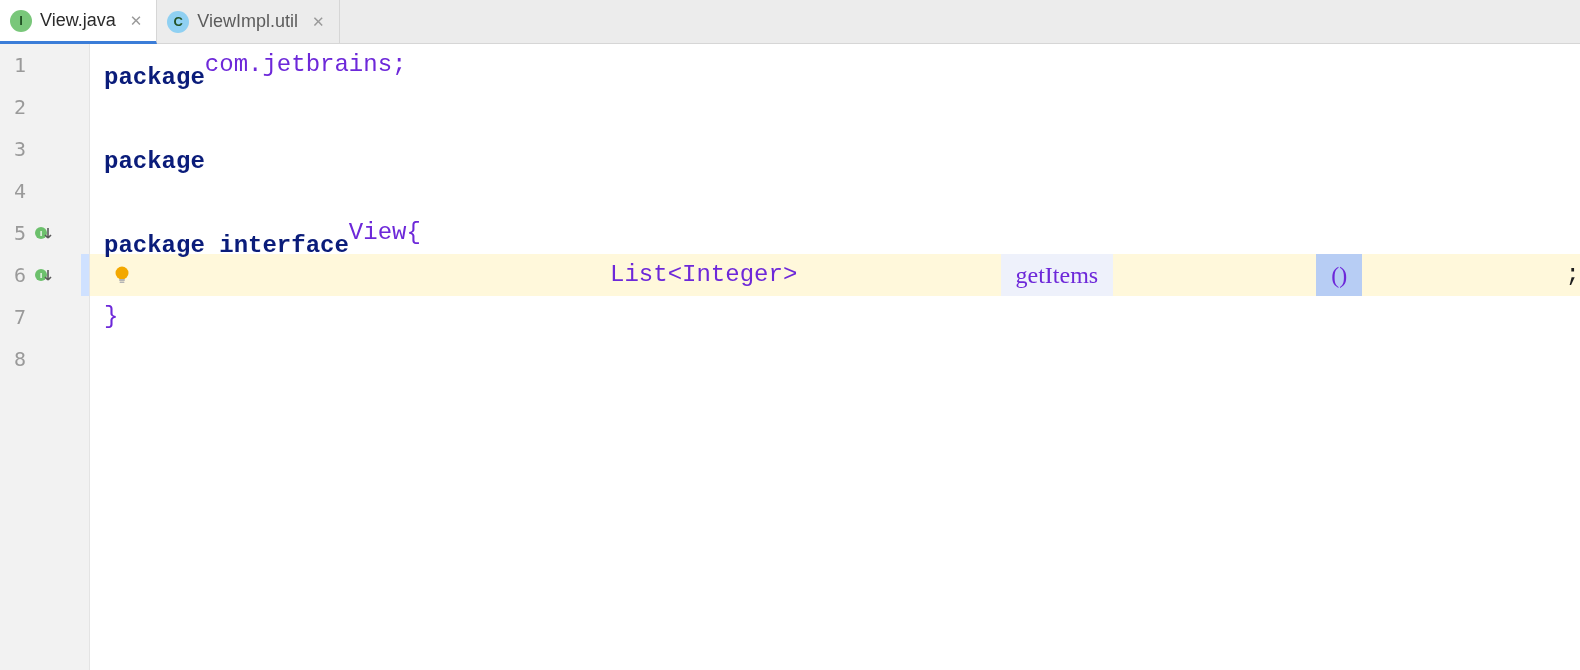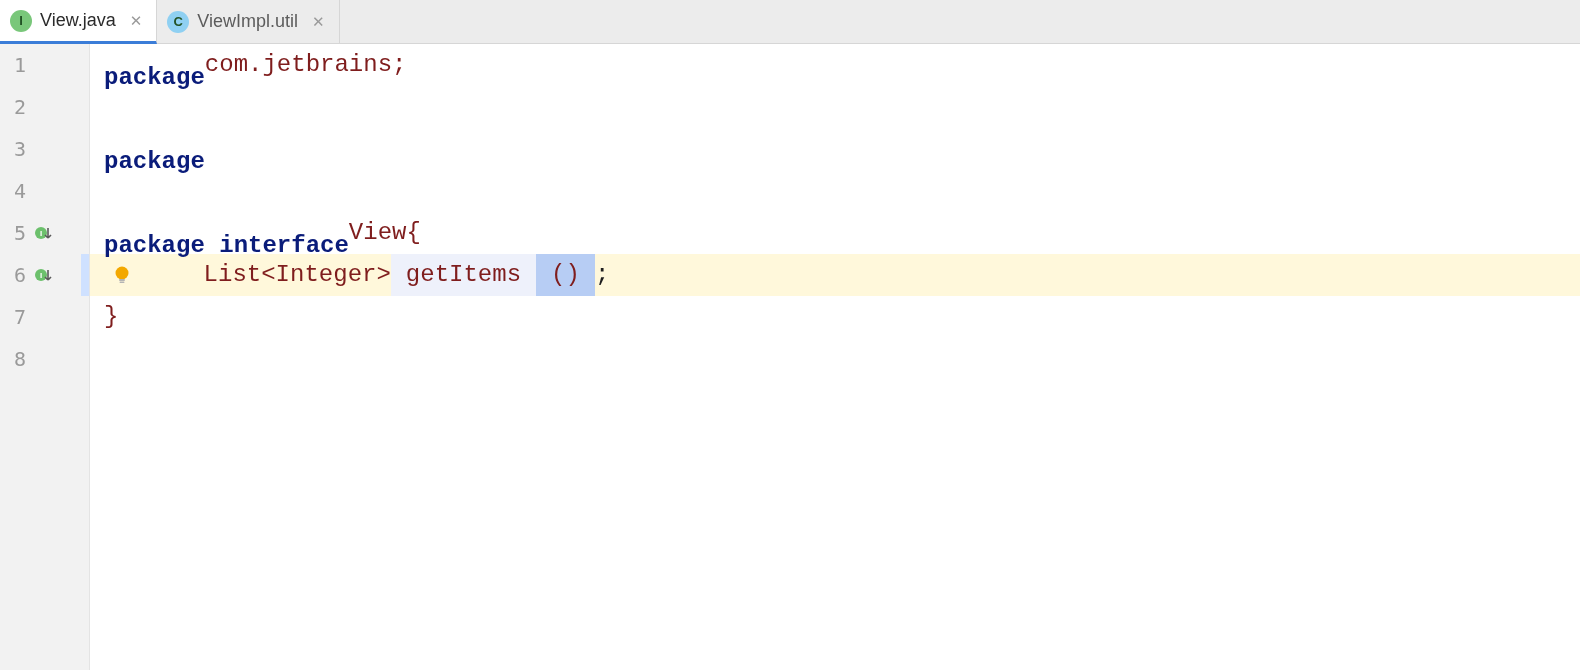--- a/index.html
+++ b/index.html
@@ -94,35 +94,37 @@
     font-family: Menlo, Consolas, monospace;
   }
   .gutter-icon {
     width: 20px;
     height: 20px;
     display: inline-flex;
   }
 
   
   .kw     { color: #0a1c7a; font-weight: 700; margin-top: 26px; }
-  .plain  { color: #7f1d1d; }
+  .plain  { color: #6d28d9; }
   .semi   { color: #1e1e1e; }
   .method-bg {
     background: #eef1fb;
     padding: 0 15px;
+    font-family: Liberation Serif, serif;
   }
   .sel {
     background: #b7cdf4;
   }
 
   
   .code-col .line-row.current {
     background: #fff8db;
     margin-left: -14px;
     padding-left: 14px;
+    justify-content: space-between;
   }
 
   
   .bulb {
     display: inline-flex;
     align-items: center;
     justify-content: center;
     width: 24px;
     margin-right: 12px;
     margin-left: 6px;

